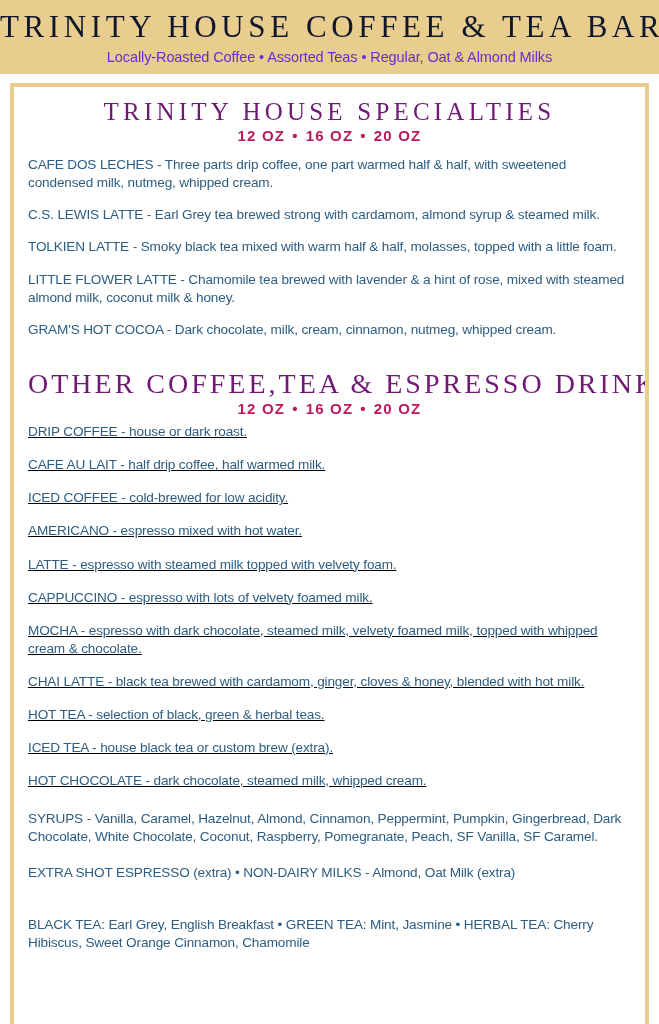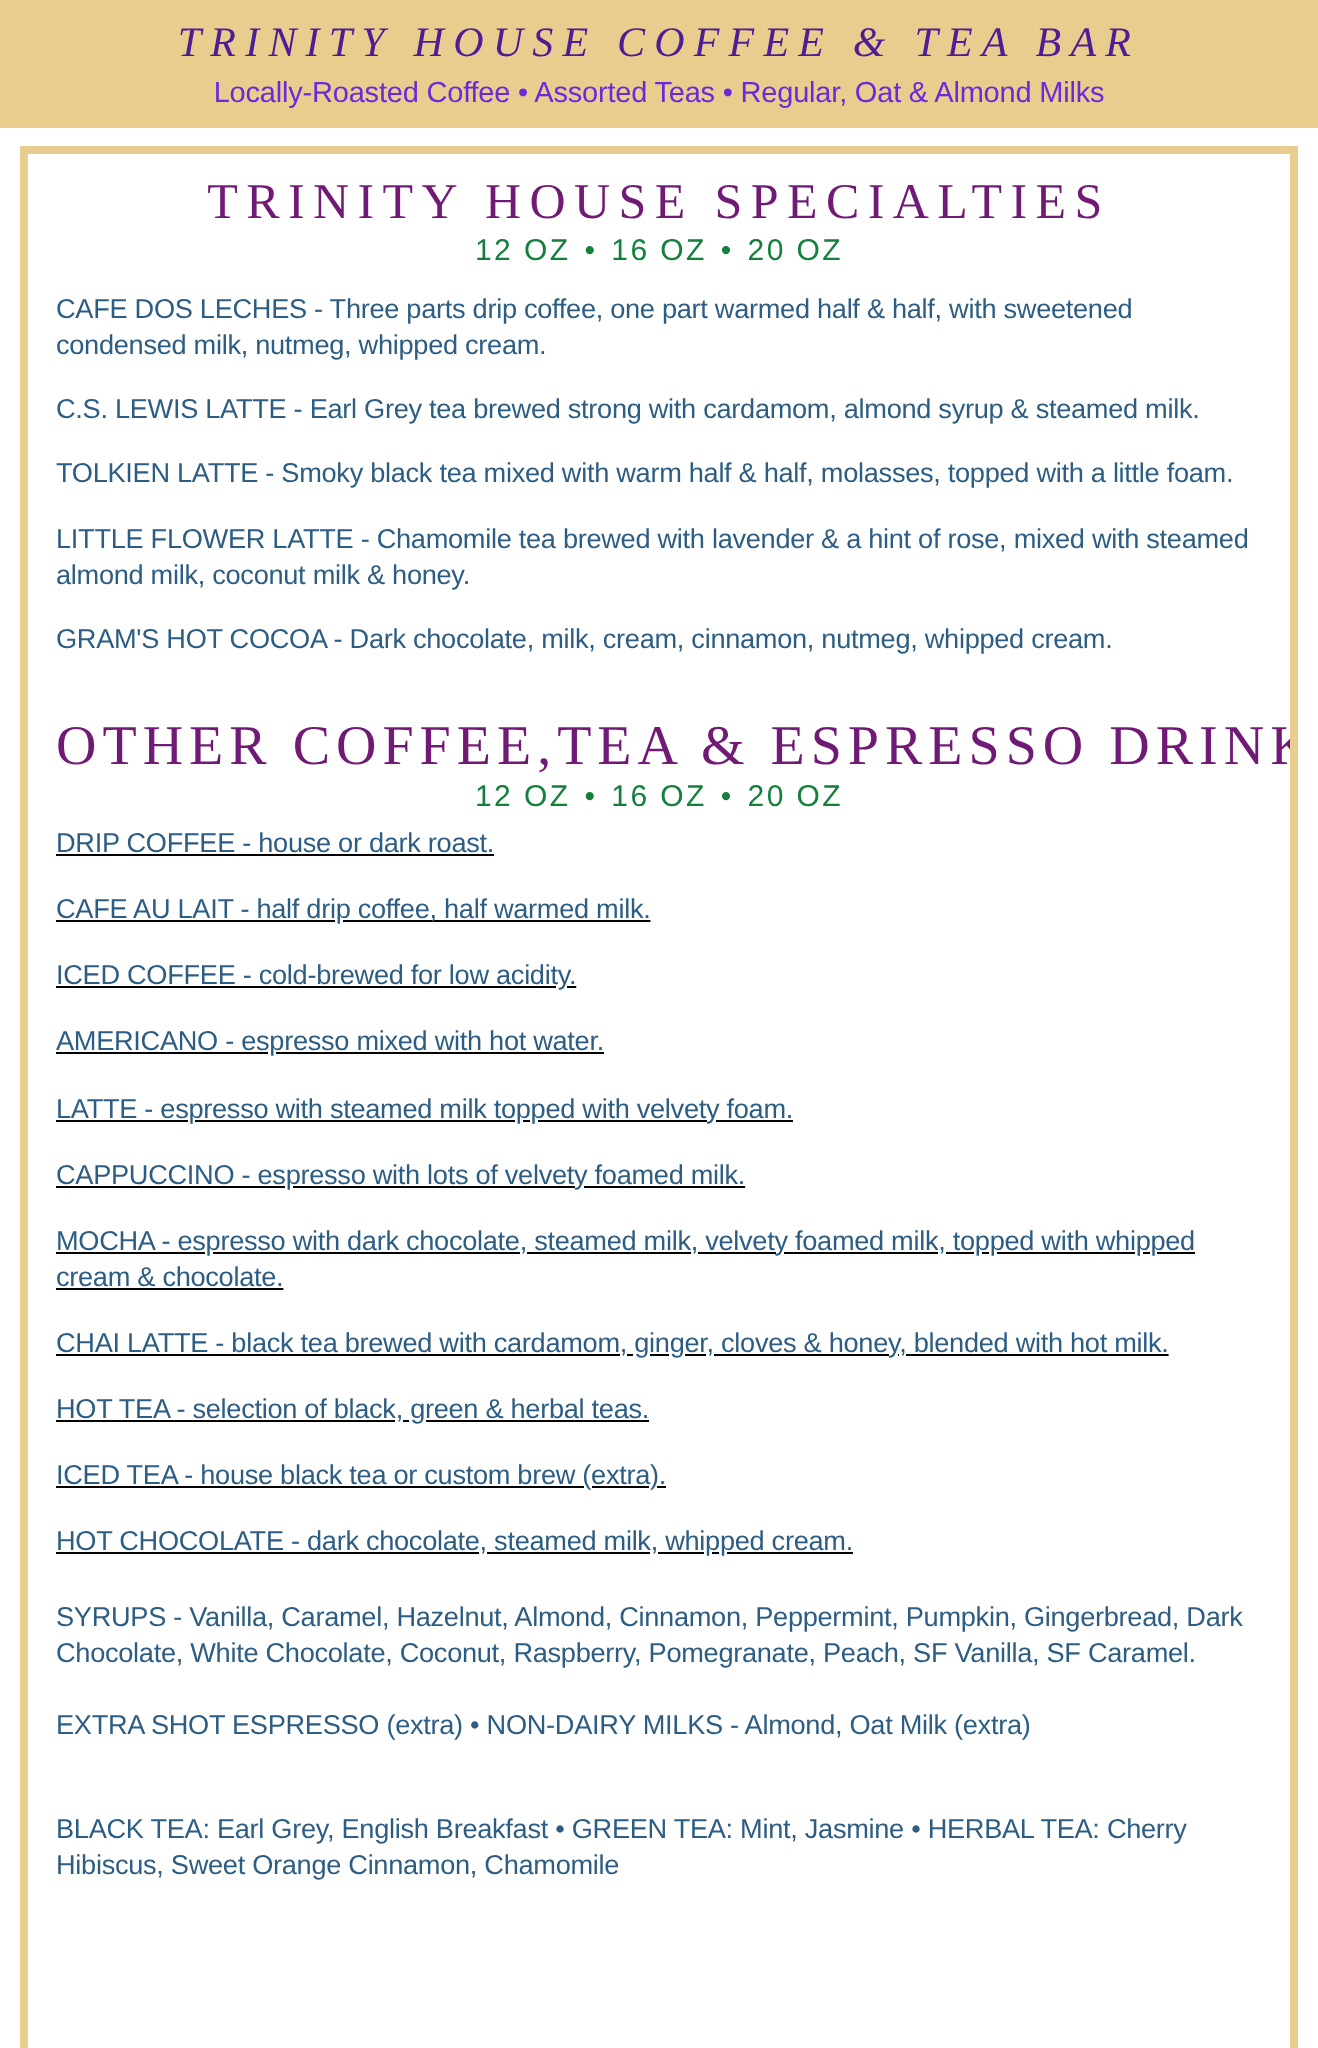--- a/index.html
+++ b/index.html
@@ -15,27 +15,26 @@
   }
 
   
   .banner {
     background: #e9cd8e;
     padding: 11px 0 9px 0;
     text-align: center;
   }
   .banner-title {
     font-family: "Liberation Serif", serif;
-    color: #4c1d95;
-    font-size: 21px;
+    color: #0f172a;
+    font-size: 31px;
     letter-spacing: 4.6px;
     line-height: 1.0;
     white-space: nowrap;
     font-weight: 400;
-    font-style: italic;
   }
   .banner-subtitle {
     color: #6d28d9;
     font-size: 14.5px;
     margin-top: 7px;
     letter-spacing: -0.1px;
     white-space: nowrap;
     font-weight: 400;
   }
 
@@ -63,27 +62,27 @@
     letter-spacing: 4.2px;
     line-height: 1.05;
     white-space: nowrap;
     font-weight: 400;
   }
   .section-heading.wide {
     font-size: 28px;
     letter-spacing: 3.0px;
   }
   .section-sizes {
-    color: #15803d;
+    color: #be185d;
     text-align: center;
     font-size: 15px;
     letter-spacing: 1.2px;
     margin-top: 2px;
     white-space: nowrap;
-    font-weight: 400;
+    font-weight: 700;
   }
   .section-sizes .dot { padding: 0 7px; }
 
   
   .items { margin-top: 12px; }
   .items.tight { margin-top: 6px; text-decoration: underline; }
   .item {
     color: #2d5d82;
     font-size: 13.6px;
     line-height: 1.33;

